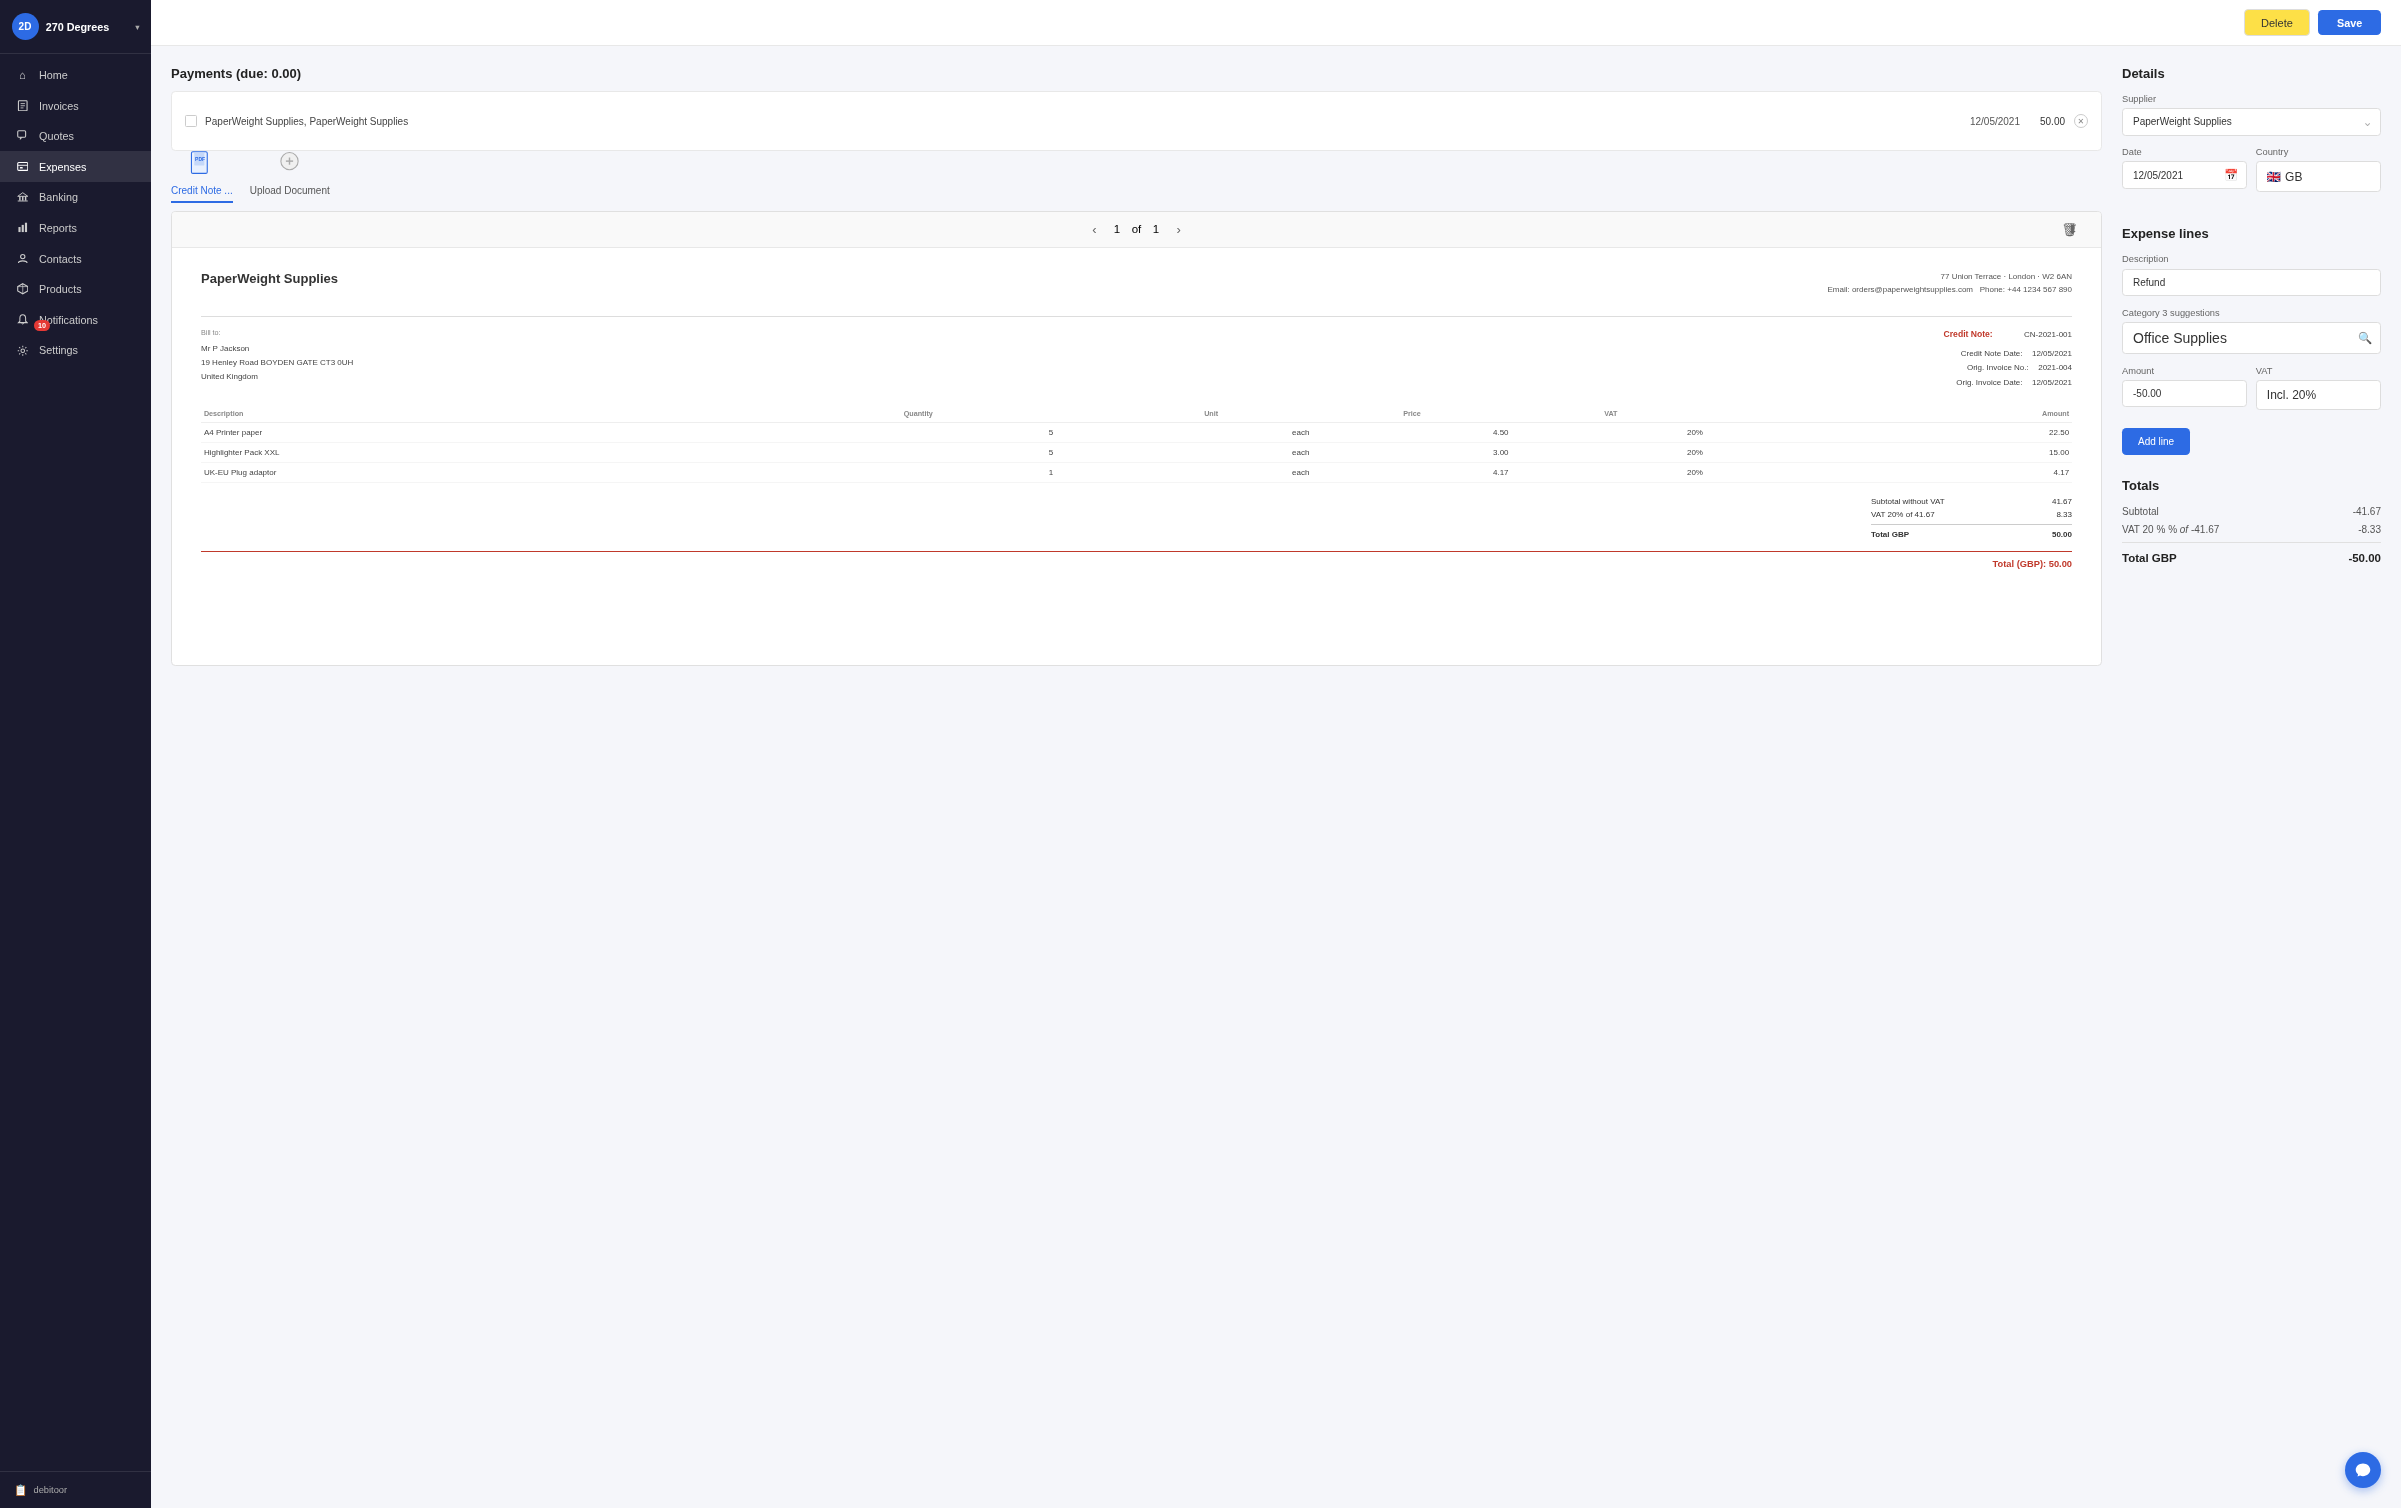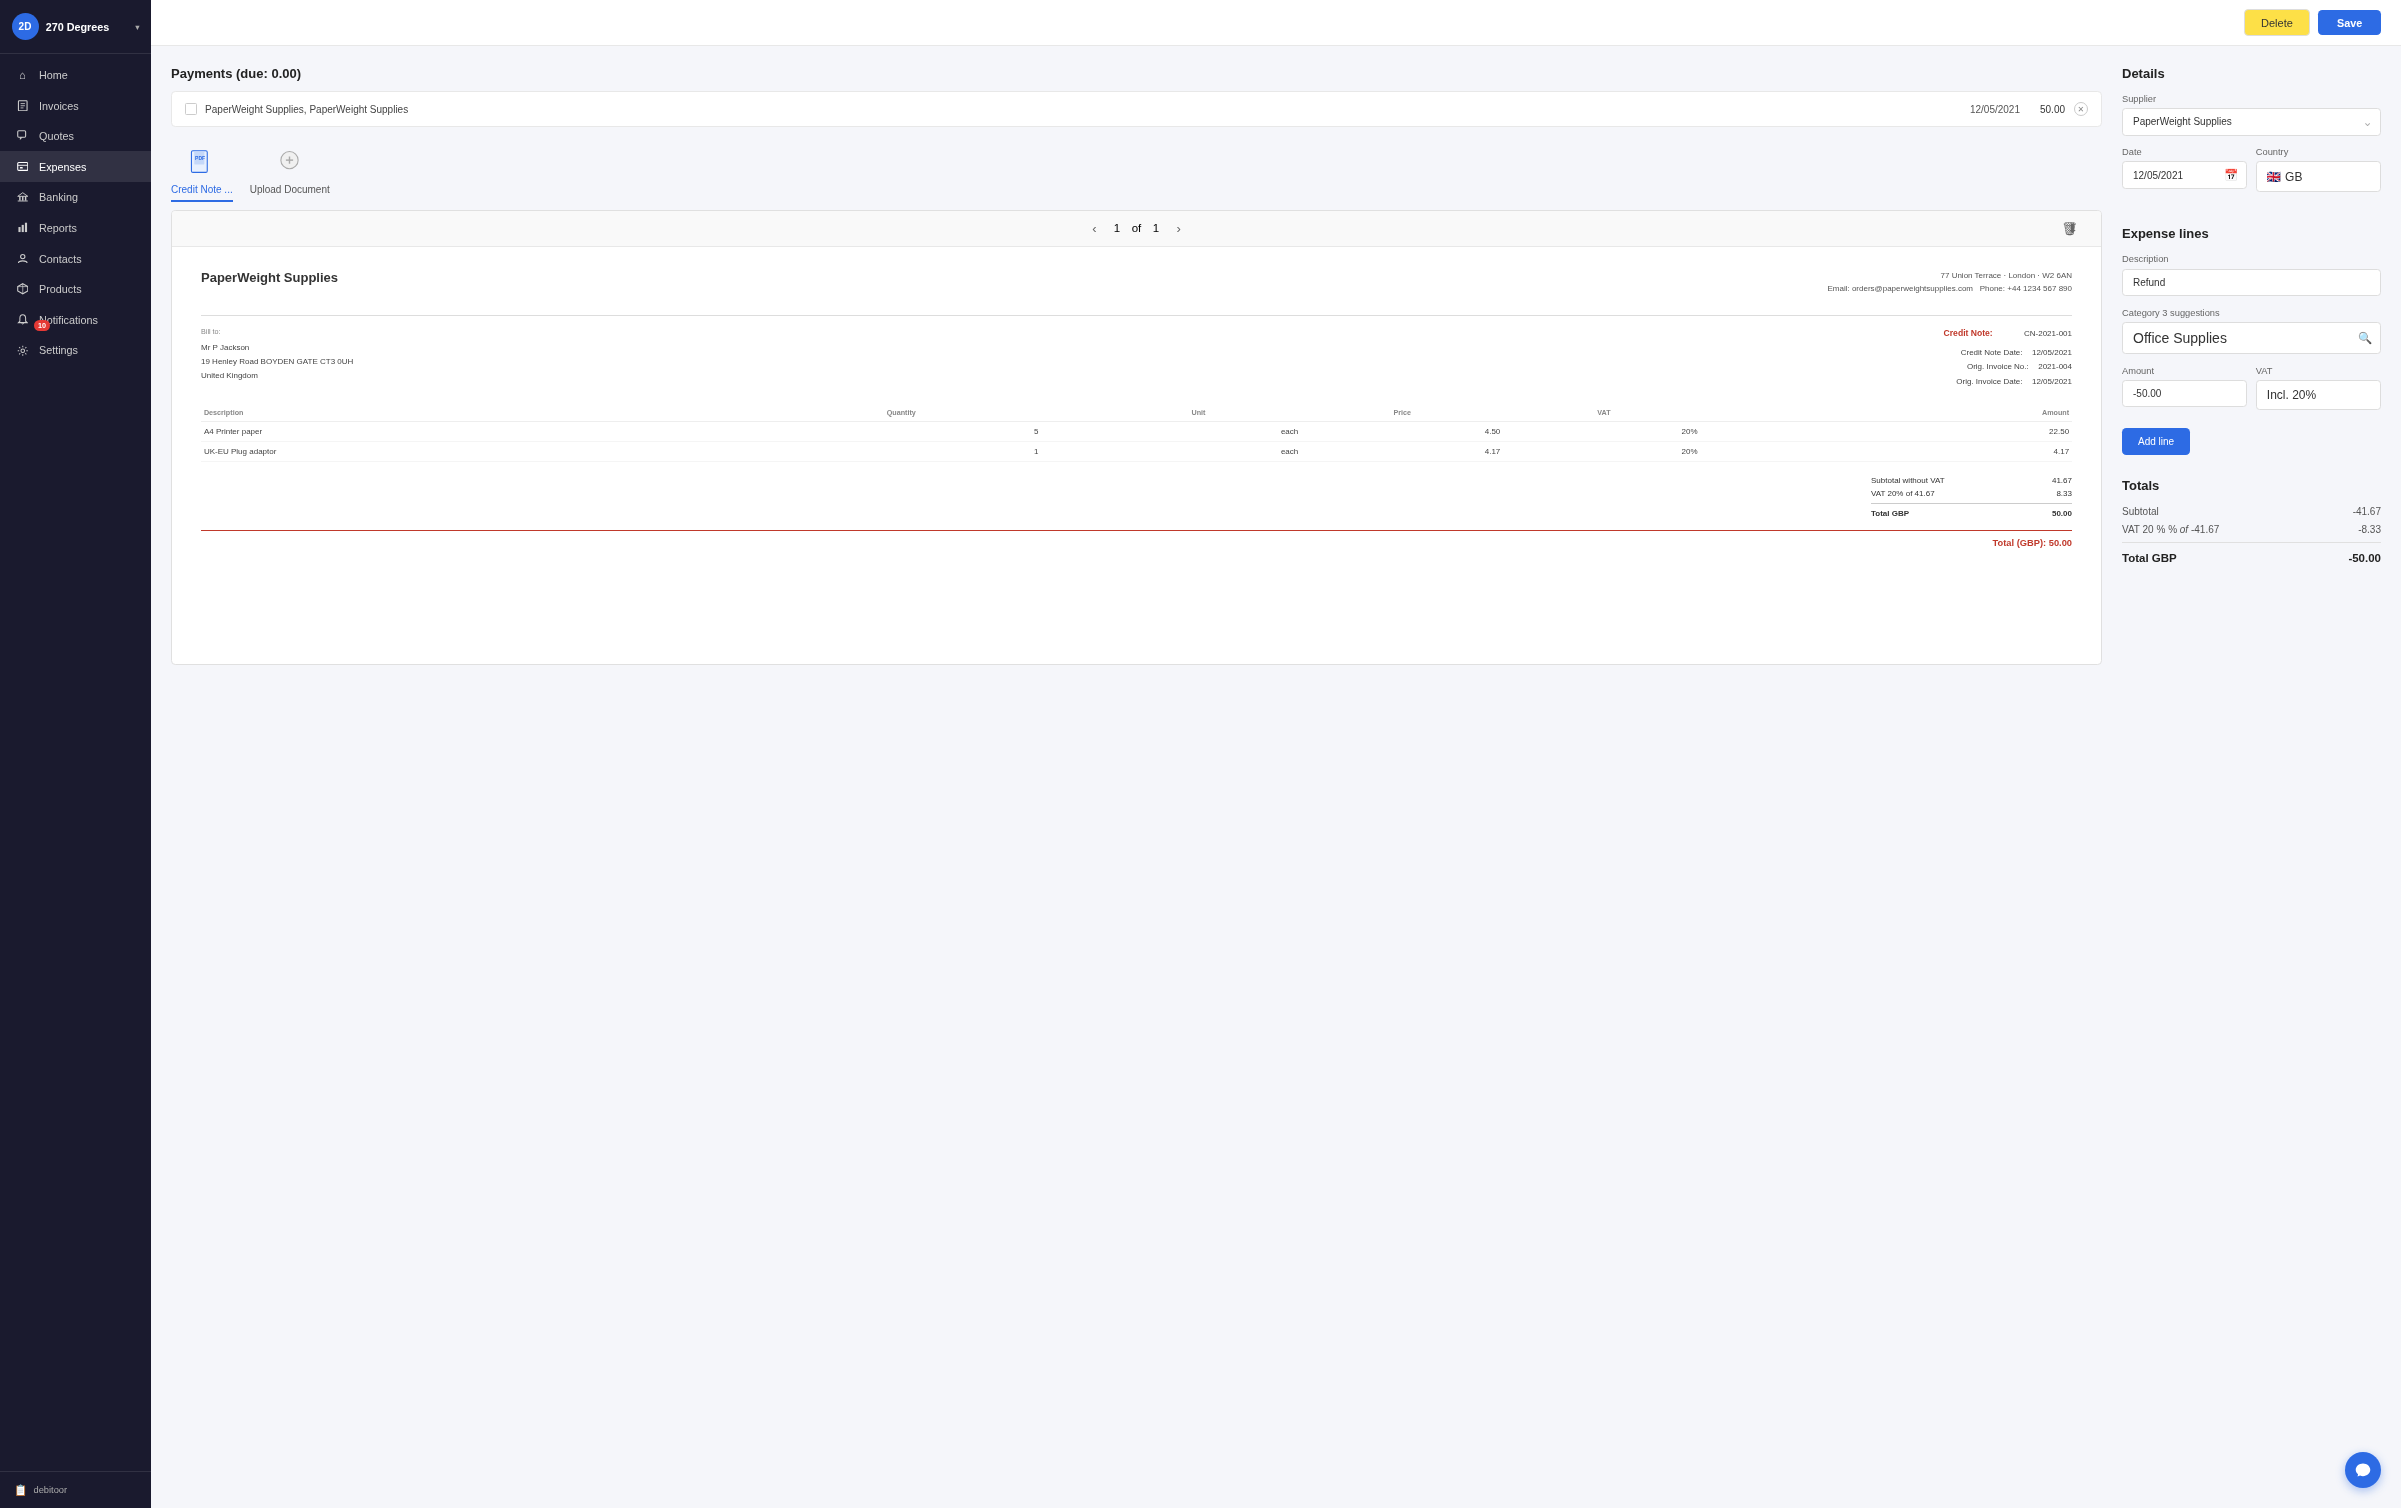--- a/index.html
+++ b/index.html
@@ -127,22 +127,22 @@
       font-weight: 600;
       color: #222;
       margin-bottom: 10px;
     }
     .payment-row {
       background: #fff;
       border: 0.7px solid #e8e8e8;
       border-radius: 4.3px;
       display: flex;
       align-items: center;
-      padding: 10px 13px;
-      margin-bottom: 23px;
+      padding: 22px 13px;
+      margin-bottom: 0;
       font-size: 10px;
       color: #444;
     }
     .payment-checkbox {
       width: 11.5px; height: 11.5px;
       border: 0.7px solid #ccc;
       border-radius: 1.4px;
       margin-right: 8.6px;
       flex-shrink: 0;
     }
@@ -586,20 +586,28 @@
             <tbody id="invoice-table-body">
             <tr>
                   <td>A4 Printer paper</td>
                   <td style="text-align: center;">5</td>
                   <td style="text-align: center;">each</td>
                   <td style="text-align: center;">4.50</td>
                   <td style="text-align: center;">20%</td>
                   <td style="">22.50</td>
                 </tr>
                 <tr>
+                  <td>Highlighter Pack XXL</td>
+                  <td style="text-align: center;">5</td>
+                  <td style="text-align: center;">each</td>
+                  <td style="text-align: center;">3.00</td>
+                  <td style="text-align: center;">20%</td>
+                  <td style="text-align: right;">15.00</td>
+                </tr>
+                <tr>
                   <td>UK-EU Plug adaptor</td>
                   <td style="text-align: center;">1</td>
                   <td style="text-align: center;">each</td>
                   <td style="text-align: center;">4.17</td>
                   <td style="text-align: center;">20%</td>
                   <td style="text-align: right;">4.17</td>
                 </tr>
               </tbody>
           </table>
 

